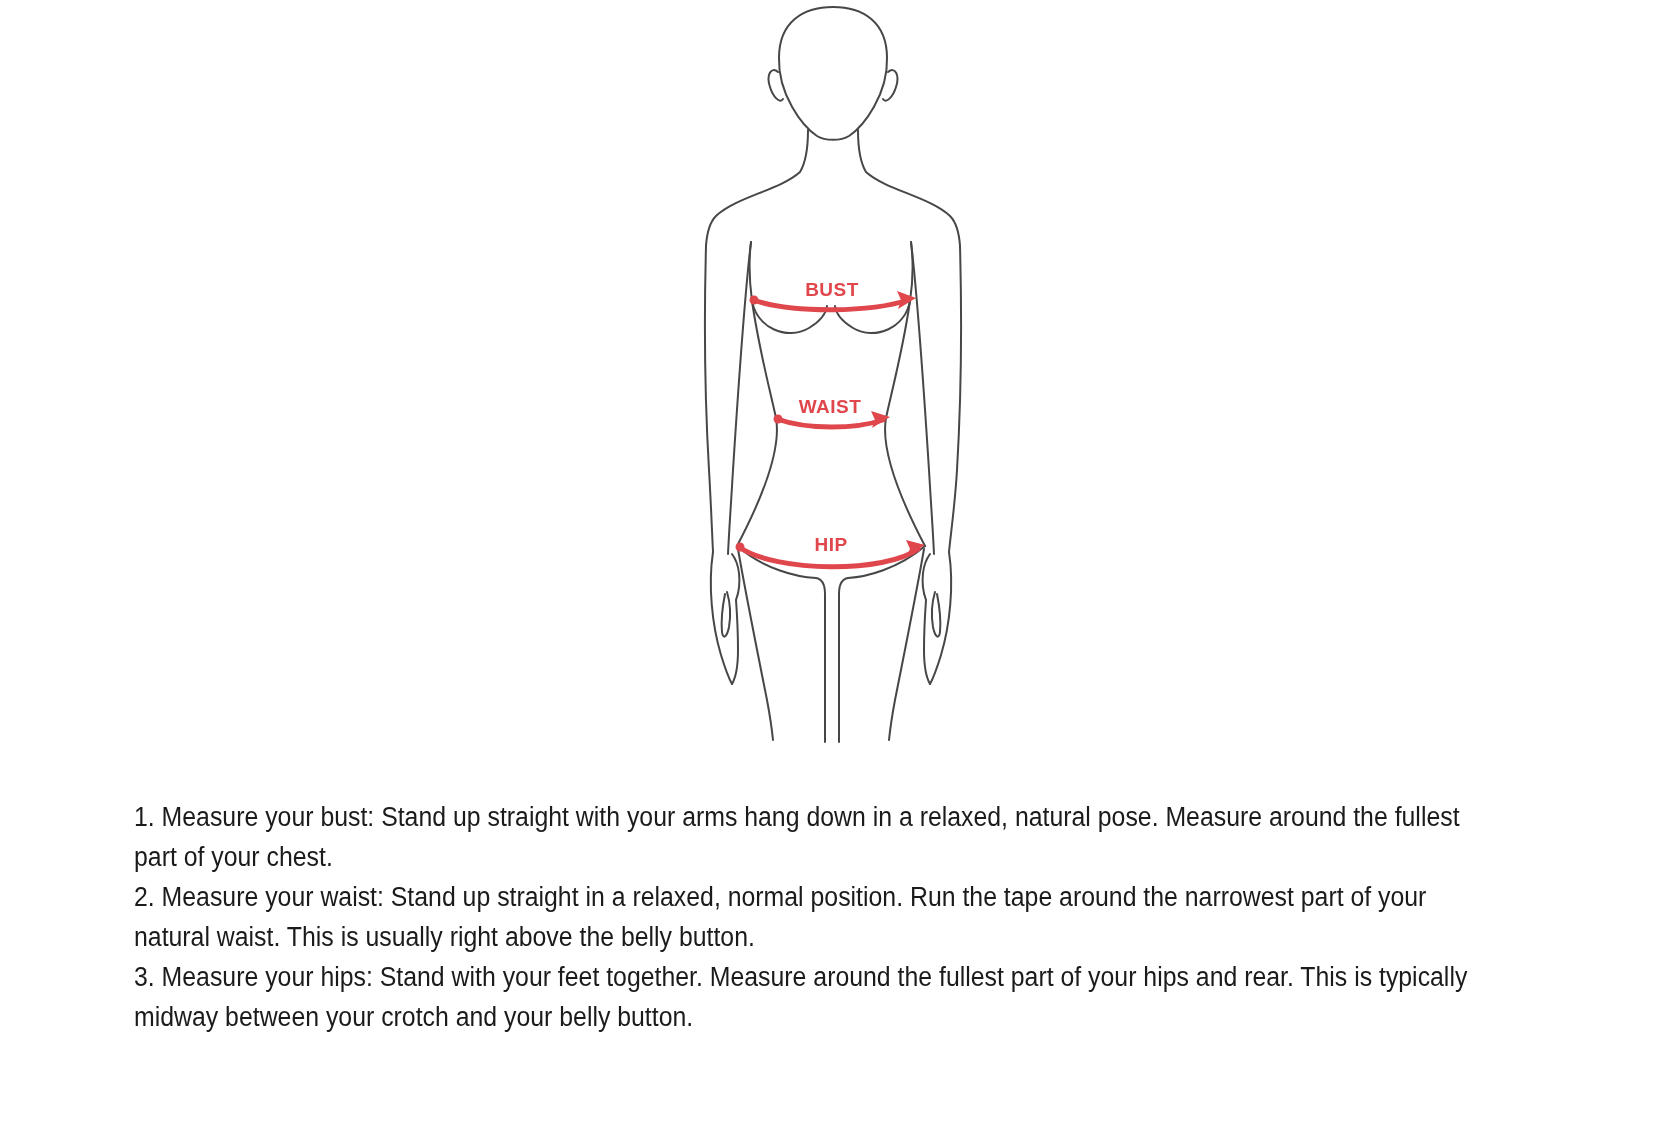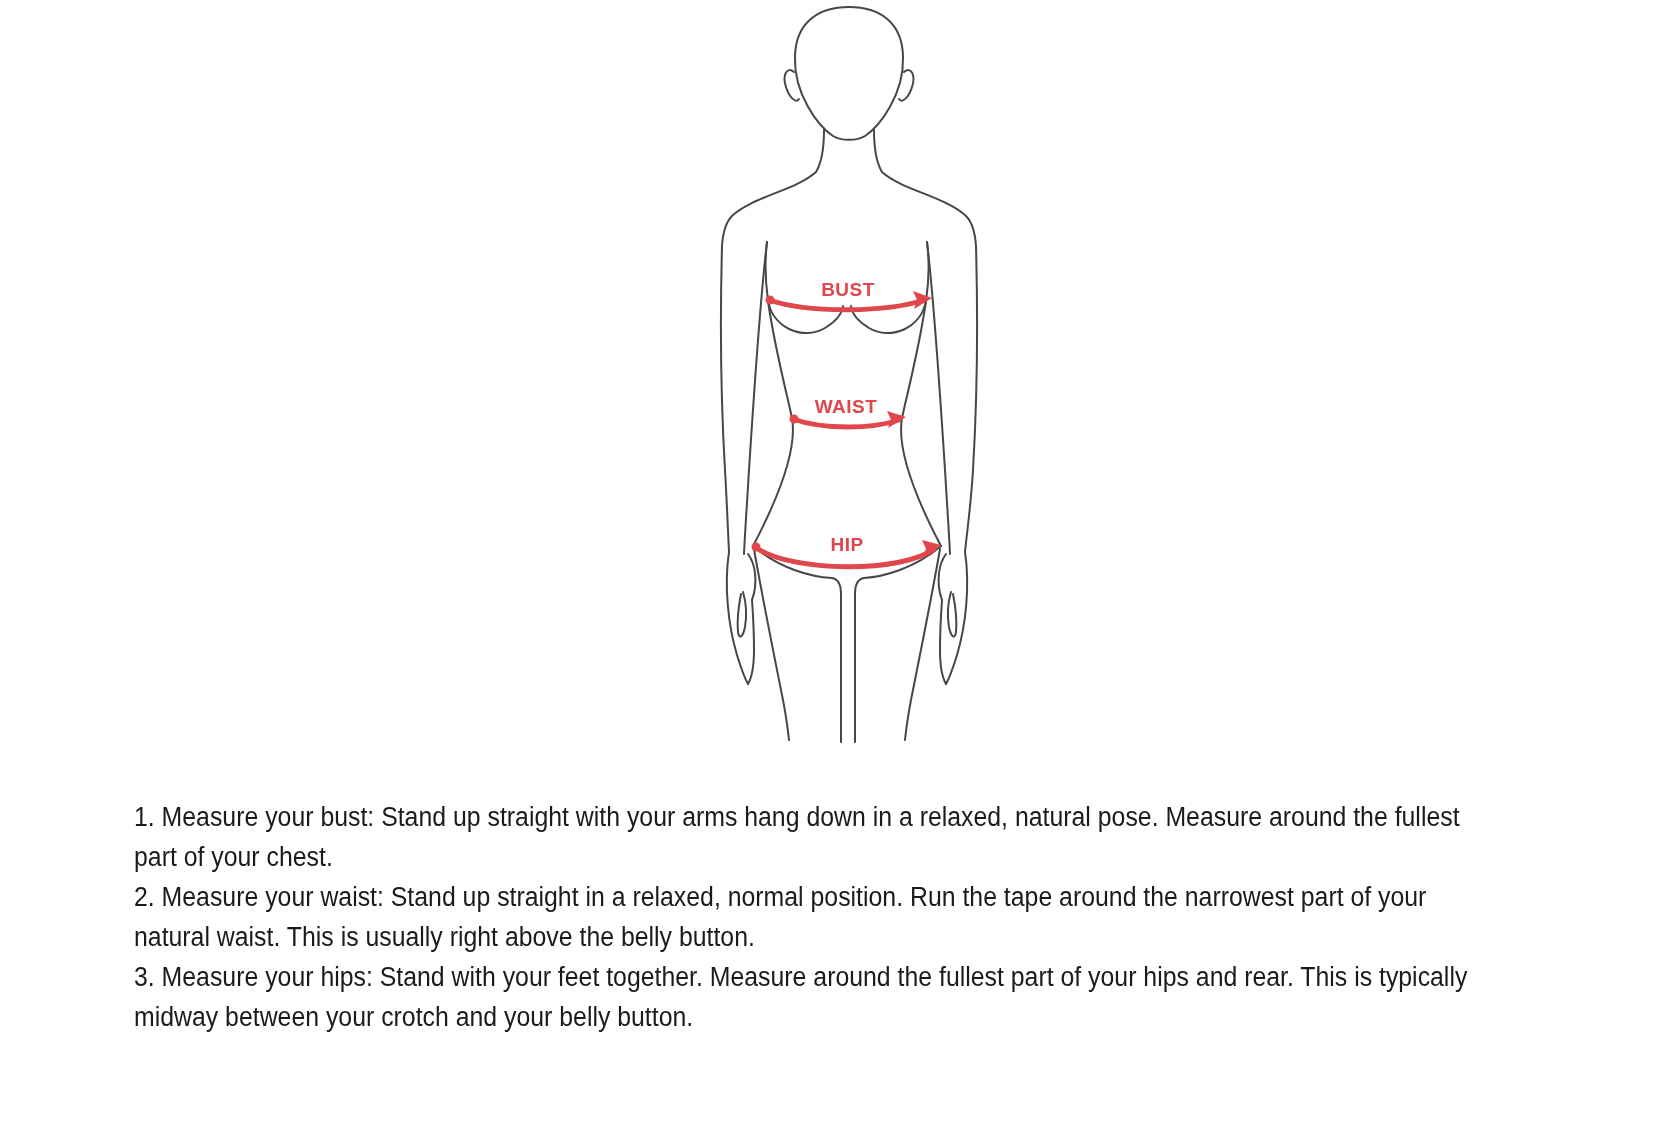--- a/index.html
+++ b/index.html
@@ -1,21 +1,21 @@
 <!DOCTYPE html>
 <html><head>
 <meta charset="utf-8">
 <style>
   html,body { margin:0; padding:0; }
   body {
     width:1668px; height:1122px; background:#ffffff;
     font-family:"Liberation Sans", sans-serif;
     position:relative; overflow:hidden;
   }
-  .diagram-wrap { position:absolute; left:16px; top:0; width:1476px; height:760px; }
+  .diagram-wrap { position:absolute; left:0; top:0; width:1476px; height:760px; }
   .diagram-wrap svg { display:block; }
   .outline { stroke:#474747; stroke-width:2; fill:none; stroke-linecap:round; stroke-linejoin:round; }
   .redline { stroke:#e0474d; stroke-width:5; fill:none; stroke-linecap:round; }
   .reddot  { fill:#e0474d; stroke:none; }
   .redarrow{ fill:#e0474d; stroke:none; }
   .redlabel{
     fill:#e0474d; font-family:"Liberation Sans", sans-serif;
     font-weight:bold; font-size:19px; letter-spacing:0.5px; text-anchor:middle;
   }
   .instructions {

